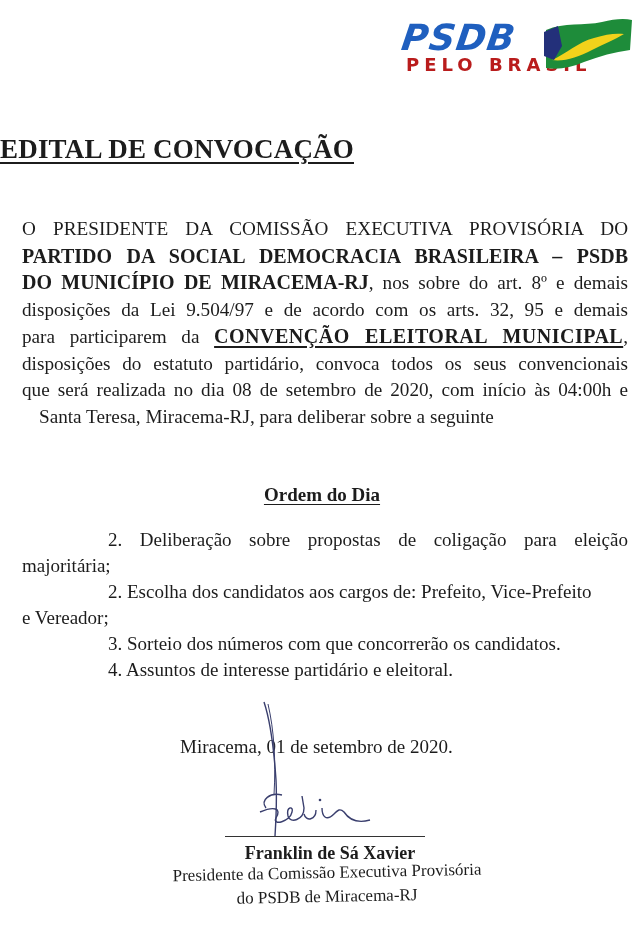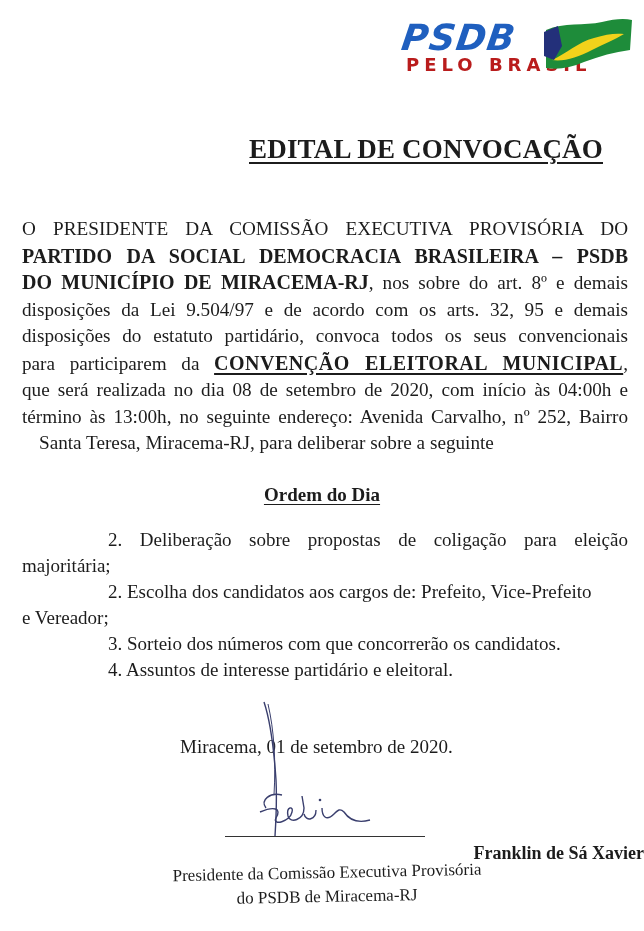--- a/index.html
+++ b/index.html
@@ -13,22 +13,22 @@
     font-weight: bold; font-style: italic; font-size: 36px; letter-spacing: 1px; color: #1f5fbf;
     transform: skewX(-8deg); line-height: 40px;
   }
   .logo-sub {
     position: absolute; left: 8px; top: 42px; font-family: "DejaVu Sans", sans-serif; font-weight: bold;
     font-size: 18px; letter-spacing: 5px; color: #b91c1c; line-height: 14px;
   }
   .logo-flag { position: absolute; left: 146px; top: 0px; width: 90px; height: 56px; }
 
   .title {
-    position: absolute; left: 0; width: 588px; top: 134px; text-align: right;
-    font-weight: bold; font-size: 27px; line-height: 30px; letter-spacing: 0.2px; margin-left: 15px;
+    position: absolute; left: 0; width: 588px; top: 134px; text-align: left;
+    font-weight: bold; font-size: 27px; line-height: 30px; letter-spacing: 0.2px;
   }
   .title span { text-decoration: underline; text-underline-offset: 4px; text-decoration-thickness: 2px; }
 
   .para {
     position: absolute; left: 22px; width: 606px; top: 216px; font-size: 19.2px; line-height: 26.5px;
     text-align: justify;
   }
   .para .line { display: block; white-space: nowrap; text-align-last: justify; text-align: justify; }
   .para .line.last { text-align-last: left; margin-left: 17px; }
   .b { font-weight: bold; font-size: 20px; }
@@ -43,21 +43,21 @@
   .agenda { position: absolute; left: 22px; width: 606px; top: 527px; font-size: 19px; line-height: 26px; }
   .agenda .l { display: block; white-space: nowrap; }
   .agenda .ind { padding-left: 86px; }
   .agenda .just { text-align: justify; text-align-last: justify; }
 
   .place-date { position: absolute; left: 180px; top: 735px; font-size: 19px; line-height: 24px; text-align: center; }
 
   .signature { position: absolute; left: 230px; top: 700px; width: 200px; height: 140px; }
   .sig-line { position: absolute; left: 225px; top: 836px; width: 200px; height: 0; border-top: 1.5px solid #333; }
 
-  .signer-name { position: absolute; left: 0; width: 644px; top: 842px; text-align: right; font-weight: bold; font-size: 18px; line-height: 22px; padding-left: 16px; box-sizing: border-box; }
+  .signer-name { position: absolute; left: 0; width: 644px; top: 842px; text-align: center; font-weight: bold; font-size: 18px; line-height: 22px; padding-left: 16px; box-sizing: border-box; }
   .signer-role { position: absolute; left: 0; width: 644px; top: 862px; text-align: center; font-size: 17px; line-height: 22px; padding-left: 10px; box-sizing: border-box; transform: rotate(-1.2deg); }
   .signer-org { position: absolute; left: 0; width: 644px; top: 886px; text-align: center; font-size: 17px; line-height: 22px; padding-left: 10px; box-sizing: border-box; transform: rotate(-1.2deg); }
 </style>
 </head>
 <body>
 
 <div class="logo">
   <div class="logo-word">PSDB</div>
   <div class="logo-sub">PELO BRASIL</div>
   <svg class="logo-flag" viewBox="0 0 90 56">
@@ -69,24 +69,23 @@
 
 <div class="title">
   <span>EDITAL DE CONVOCAÇÃO</span>
 </div>
 
 <div class="para">
   <span class="line">O PRESIDENTE DA COMISSÃO EXECUTIVA PROVISÓRIA DO</span>
   <span class="line b">PARTIDO DA SOCIAL DEMOCRACIA BRASILEIRA – PSDB</span>
   <span class="line"><span class="b">DO MUNICÍPIO DE MIRACEMA-RJ</span><span>, nos sobre do art. 8º e demais</span></span>
   <span class="line">disposições da Lei 9.504/97 e de acordo com os arts. 32, 95 e demais</span>
+  <span class="line"><span>para participarem da </span><span class="u">CONVENÇÃO ELEITORAL MUNICIPAL</span><span>,</span></span>
   <span class="line">disposições do estatuto partidário, convoca todos os seus convencionais</span>
-  <span class="line"><span>para participarem da </span><span class="u">CONVENÇÃO ELEITORAL MUNICIPAL</span><span>,</span></span>
   <span class="line">que será realizada no dia 08 de setembro de 2020, com início às 04:00h e</span>
-  <span class="line">término às 13:00h, no seguinte endereço: Avenida Carvalho, nº 252, Bairro</span>
   <span class="line last">Santa Teresa, Miracema-RJ, para deliberar sobre a seguinte</span>
 </div>
 
 <div class="agenda-title">
   <span>Ordem do Dia</span>
 </div>
 
 <div class="agenda">
   <span class="l ind just">2. Deliberação sobre propostas de coligação para eleição</span>
   <span class="l">majoritária;</span>

